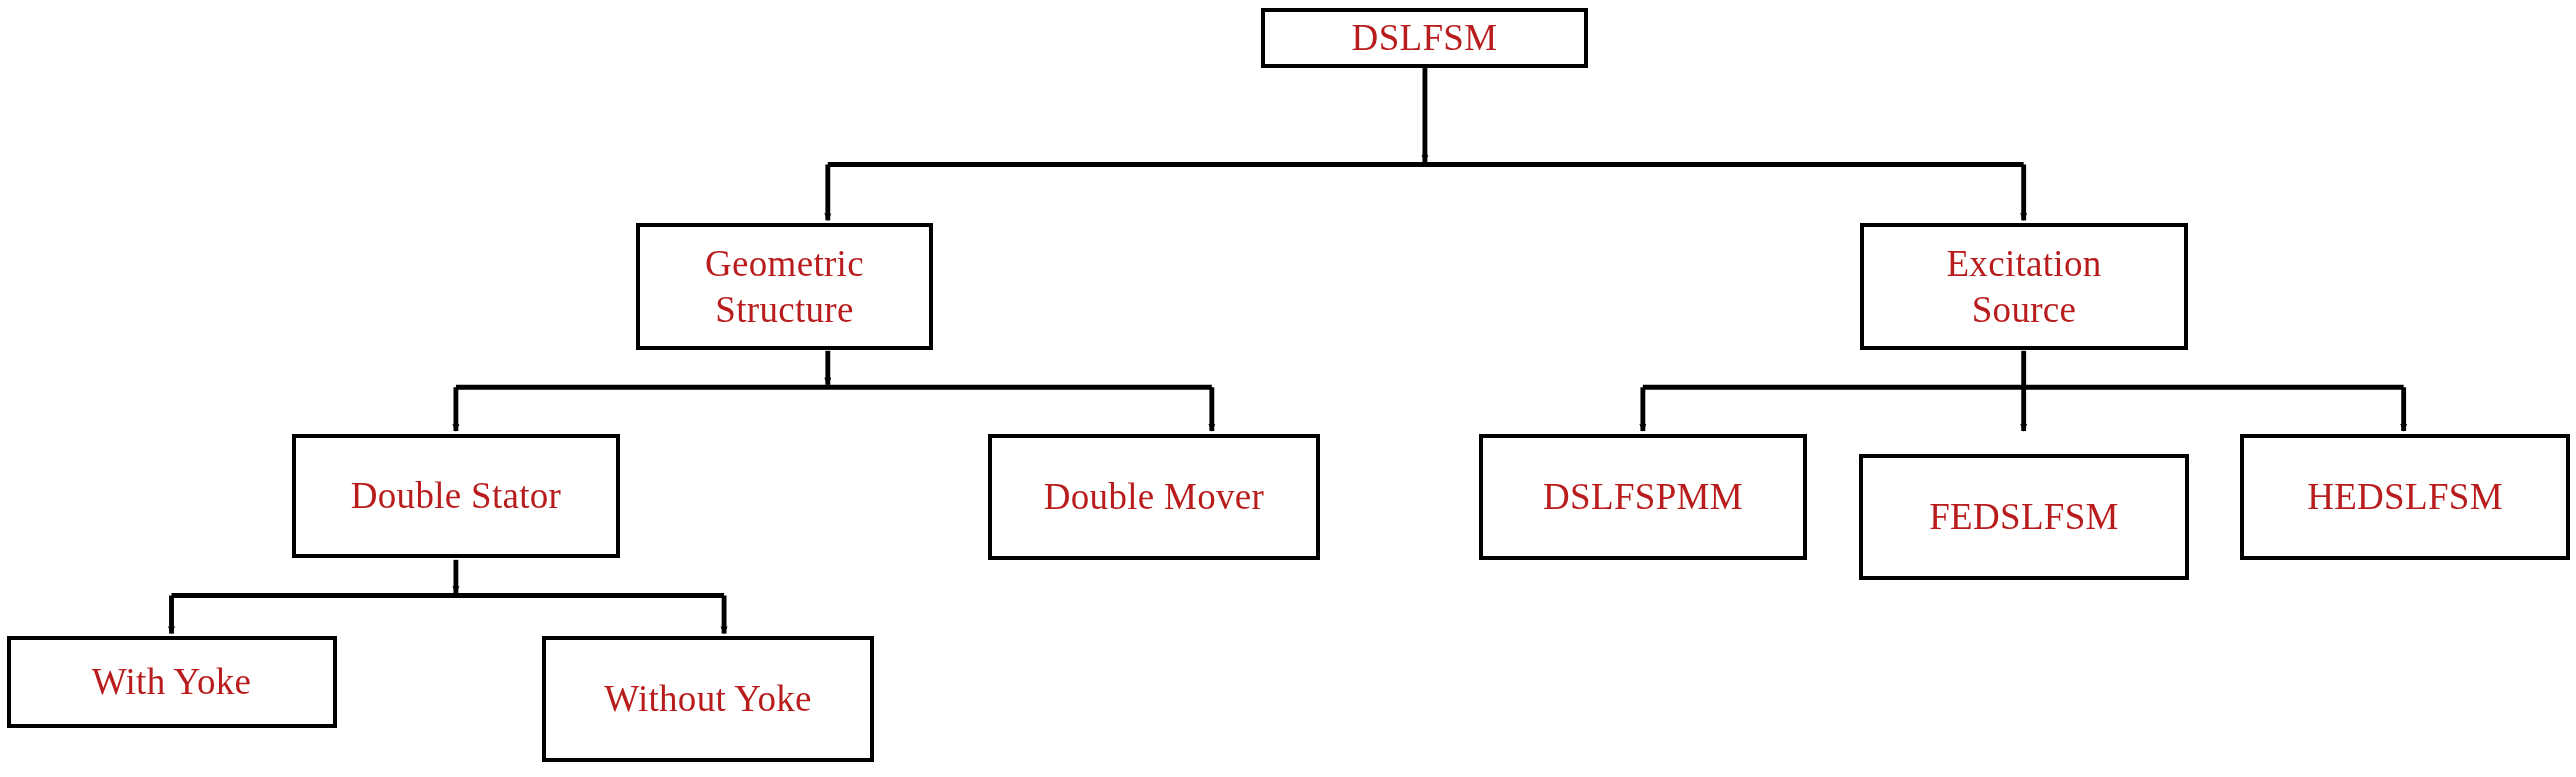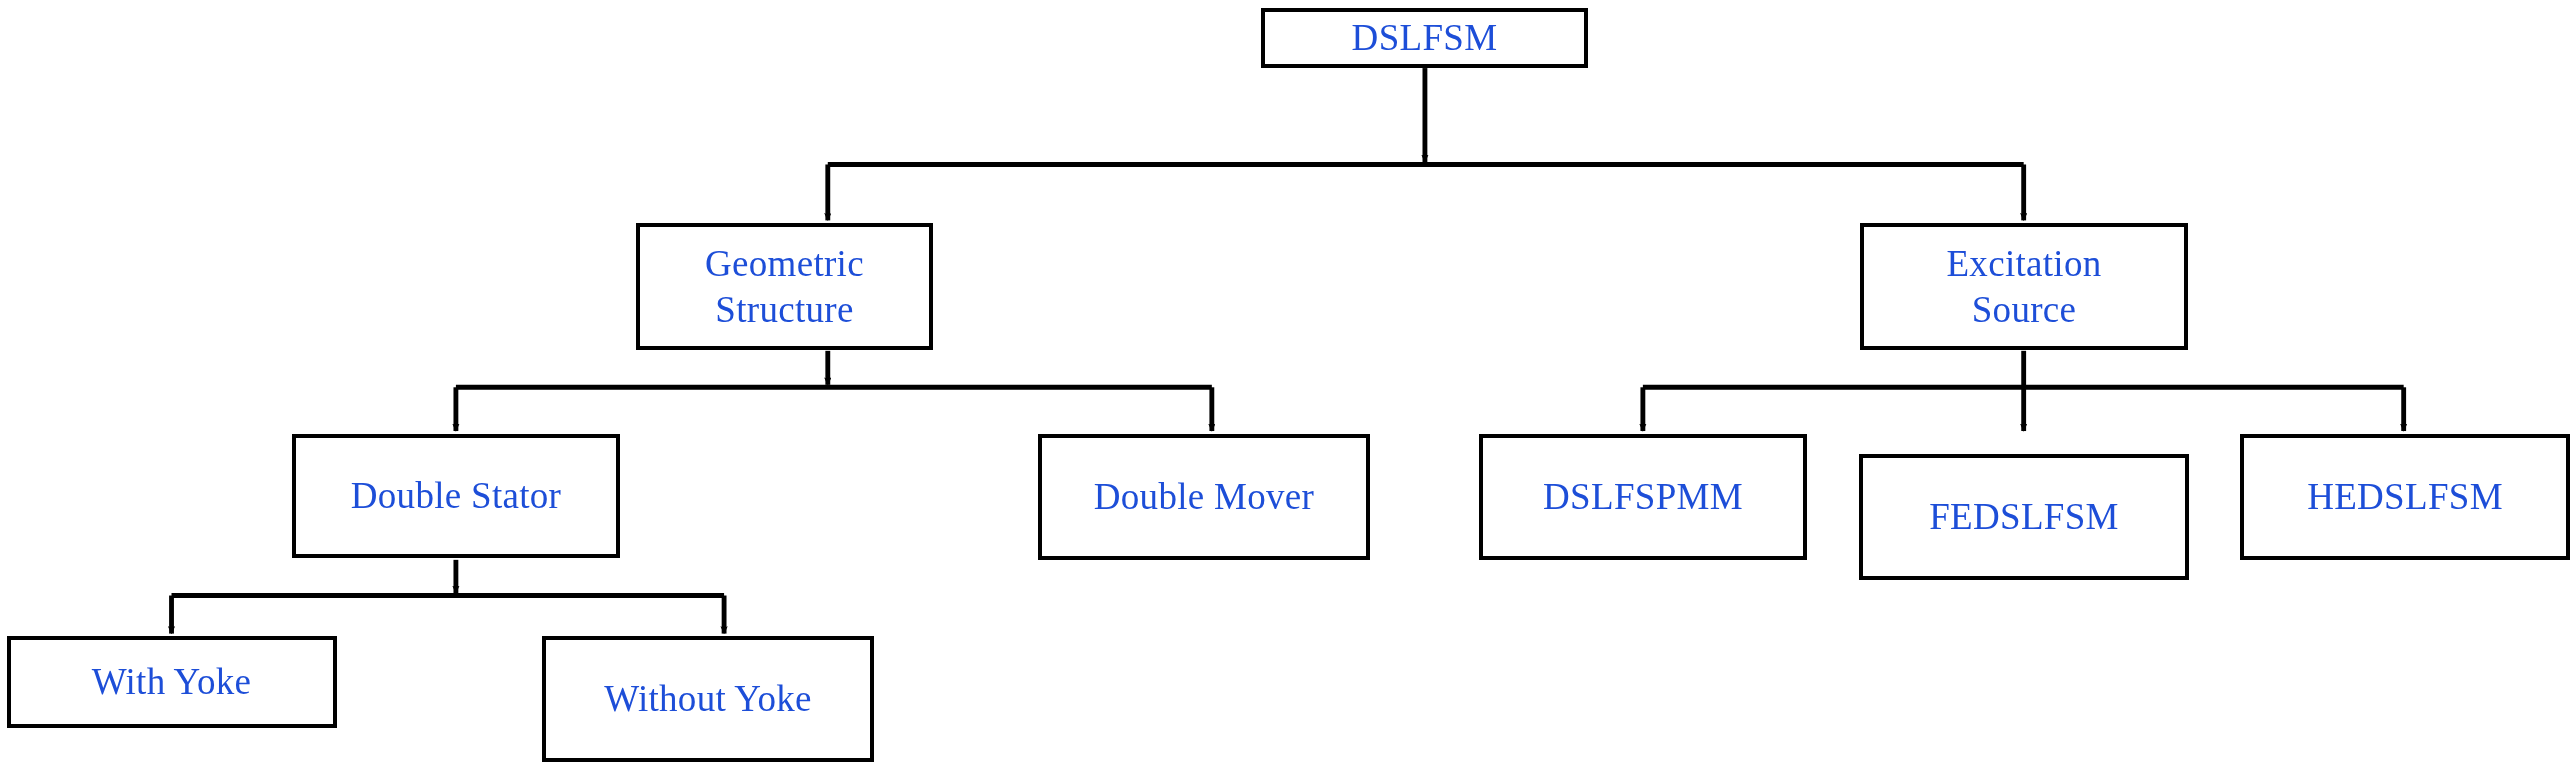--- a/index.html
+++ b/index.html
@@ -18,21 +18,21 @@
   }
   .node {
     position: absolute;
     box-sizing: border-box;
     border: 4px solid #000000;
     background: #ffffff;
     display: flex;
     align-items: center;
     justify-content: center;
     text-align: center;
-    color: #1d4ed8;
+    color: #b91c1c;
     font-size: 37px;
     line-height: 1.22;
     letter-spacing: 0.3px;
     z-index: 3;
   }
   .node .label {
     display: block;
     white-space: pre-line;
     padding: 0 4.9px;
   }
@@ -94,21 +94,21 @@
 
   <div class="node" style="left:1860px; top:223px; width:328px; height:127px;text-align:center;">
     <span class="label">Excitation
 Source</span>
   </div>
 
   <div class="node" style="left:292px; top:434px; width:328px; height:124px;">
     <span class="label">Double Stator</span>
   </div>
 
-  <div class="node" style="left:1038px; top:434px; width:332px; height:126px;">
+  <div class="node" style="left:988px; top:434px; width:332px; height:126px;">
     <span class="label">Double Mover</span>
   </div>
 
   <div class="node" style="left:1479px; top:434px; width:328px; height:126px;">
     <span class="label">DSLFSPMM</span>
   </div>
 
   <div class="node" style="left:1859px; top:434px; width:330px; height:126px;margin-top:20px;">
     <span class="label">FEDSLFSM</span>
   </div>

